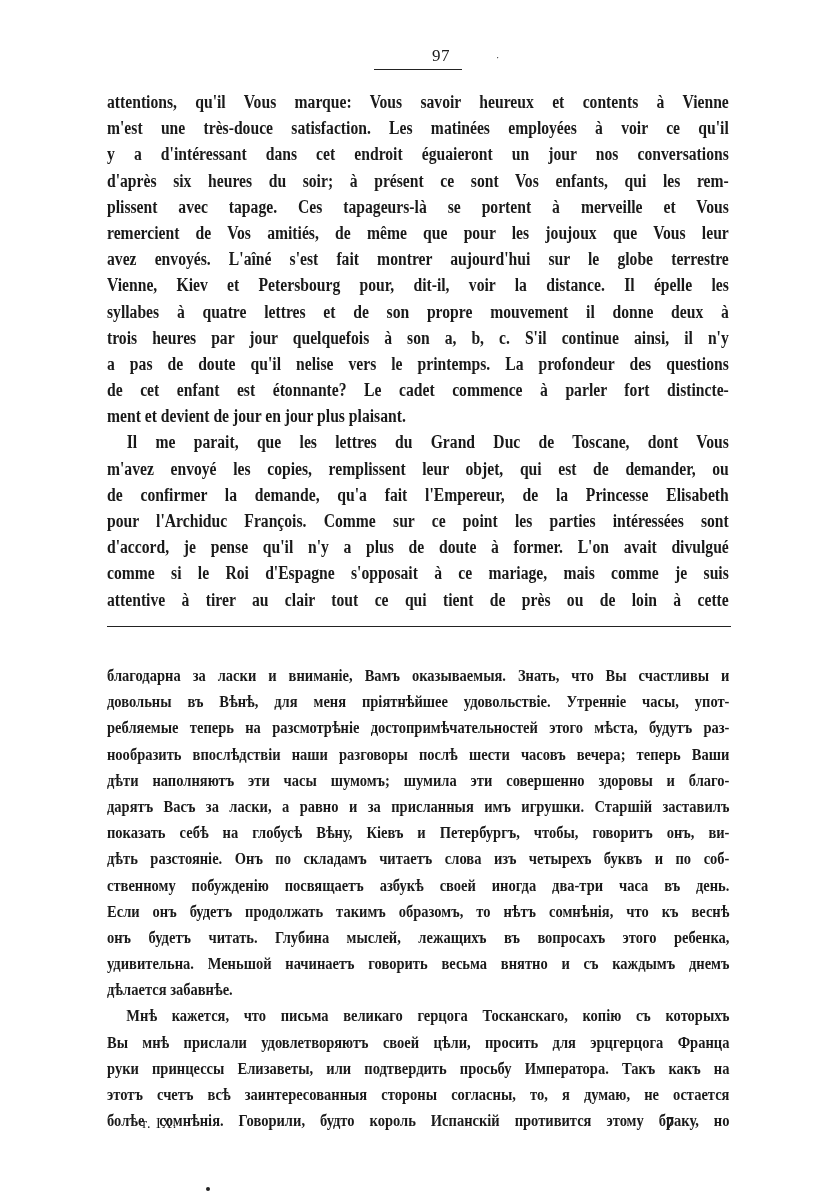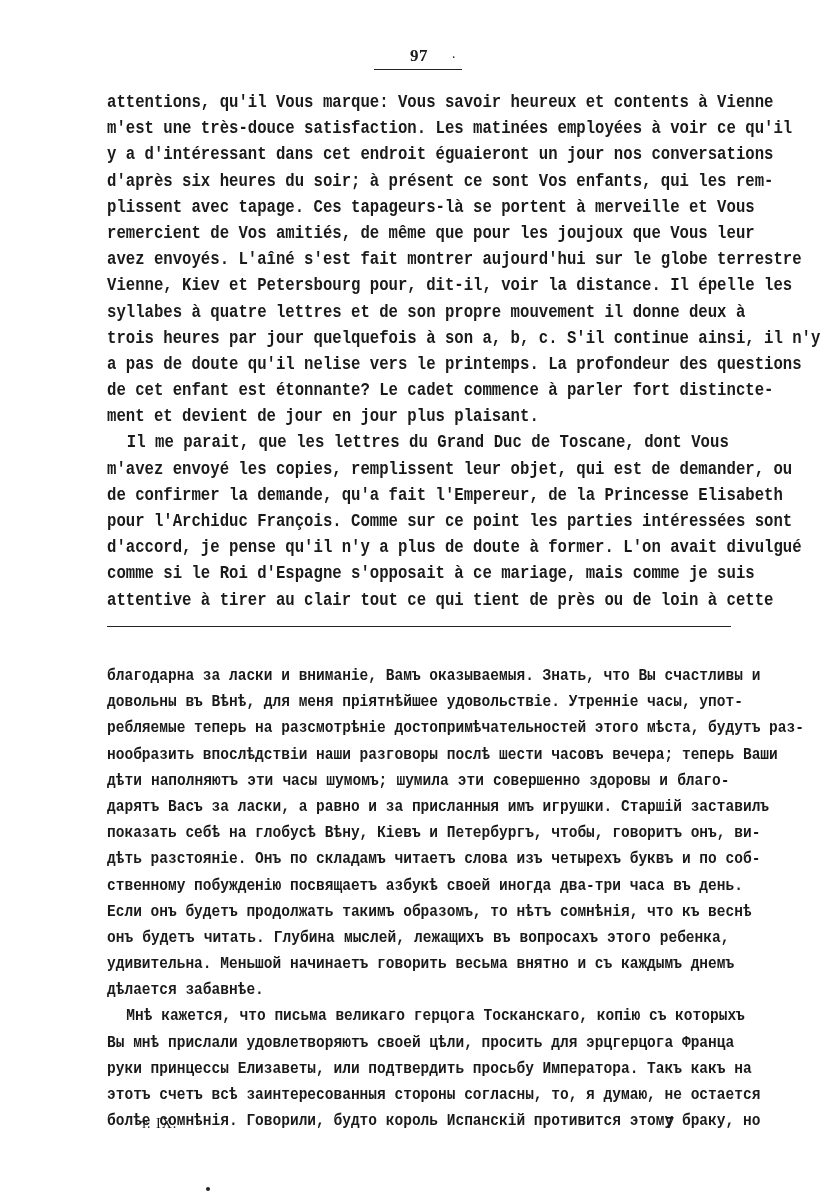--- a/index.html
+++ b/index.html
@@ -1,23 +1,23 @@
 <!DOCTYPE html>
 <html><head>
 <meta charset="utf-8">
 <style>
   html, body { margin:0; padding:0; background:#ffffff; }
   body { width:838px; height:1199px; position:relative; overflow:hidden;
          font-family:"Liberation Serif", "DejaVu Serif", serif; color:#1a1a1a; }
   .page-number { position:absolute; top:46px; left:0; width:838px; text-align:center; }
-  .page-number span { display:inline-block; font-weight:bold; font-size:17px; letter-spacing:0.5px; }
+  .page-number span { display:inline-block; font-weight:normal; font-size:17px; letter-spacing:0.5px;margin-left:44px; }
   .page-number .dot { position:absolute; left:452px; top:6px; font-size:10px; }
   .header-rule { position:absolute; top:69px; left:374px; width:88px; height:0;
                  border-top:1.5px solid #222; }
-  .text-block { position:absolute; left:107px; width:622px;font-family:Liberation Mono, monospace; }
+  .text-block { position:absolute; left:107px; width:622px; }
   .line { height:26.2px; line-height:26.2px; font-size:18.2px; white-space:nowrap;
           text-align:justify; text-align-last:justify; font-weight:bold;
           transform:scaleX(0.86); transform-origin:left center; width:723px; }
   .line.last { text-align-last:left; }
   .line.indent { padding-left:23px; box-sizing:border-box; }
   .fr { top:89px; }
   .ru { top:663px; }
   .ru .line { font-size:17.3px; transform:scaleX(0.84); width:741px; }
   .separator { position:absolute; top:626px; left:107px; width:624px; height:0;
                border-top:1.6px solid #222; }

